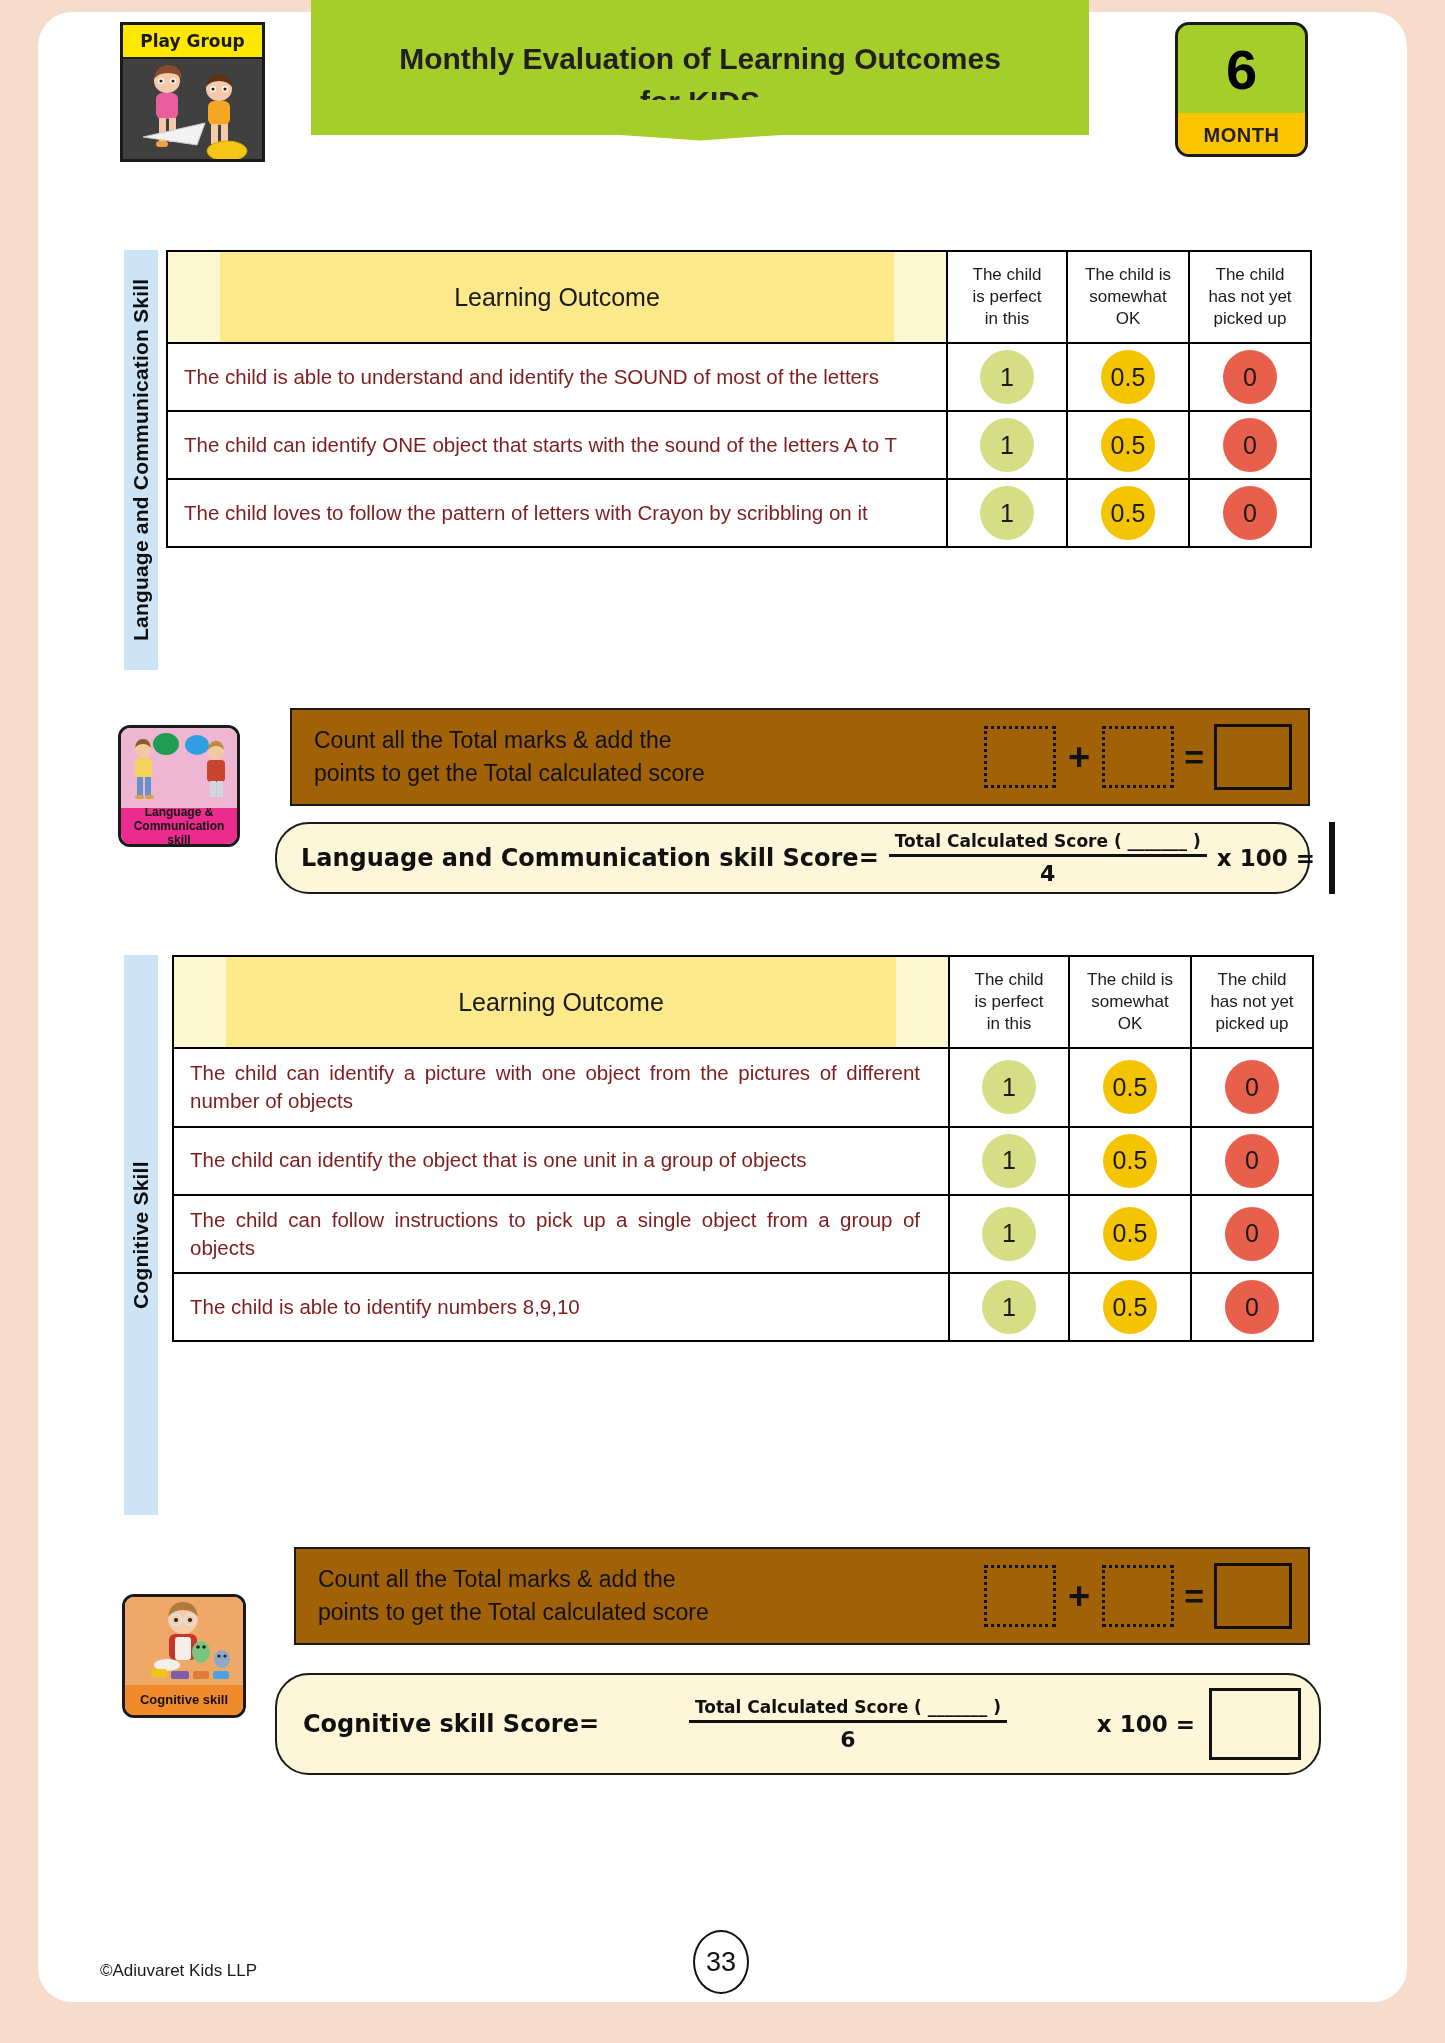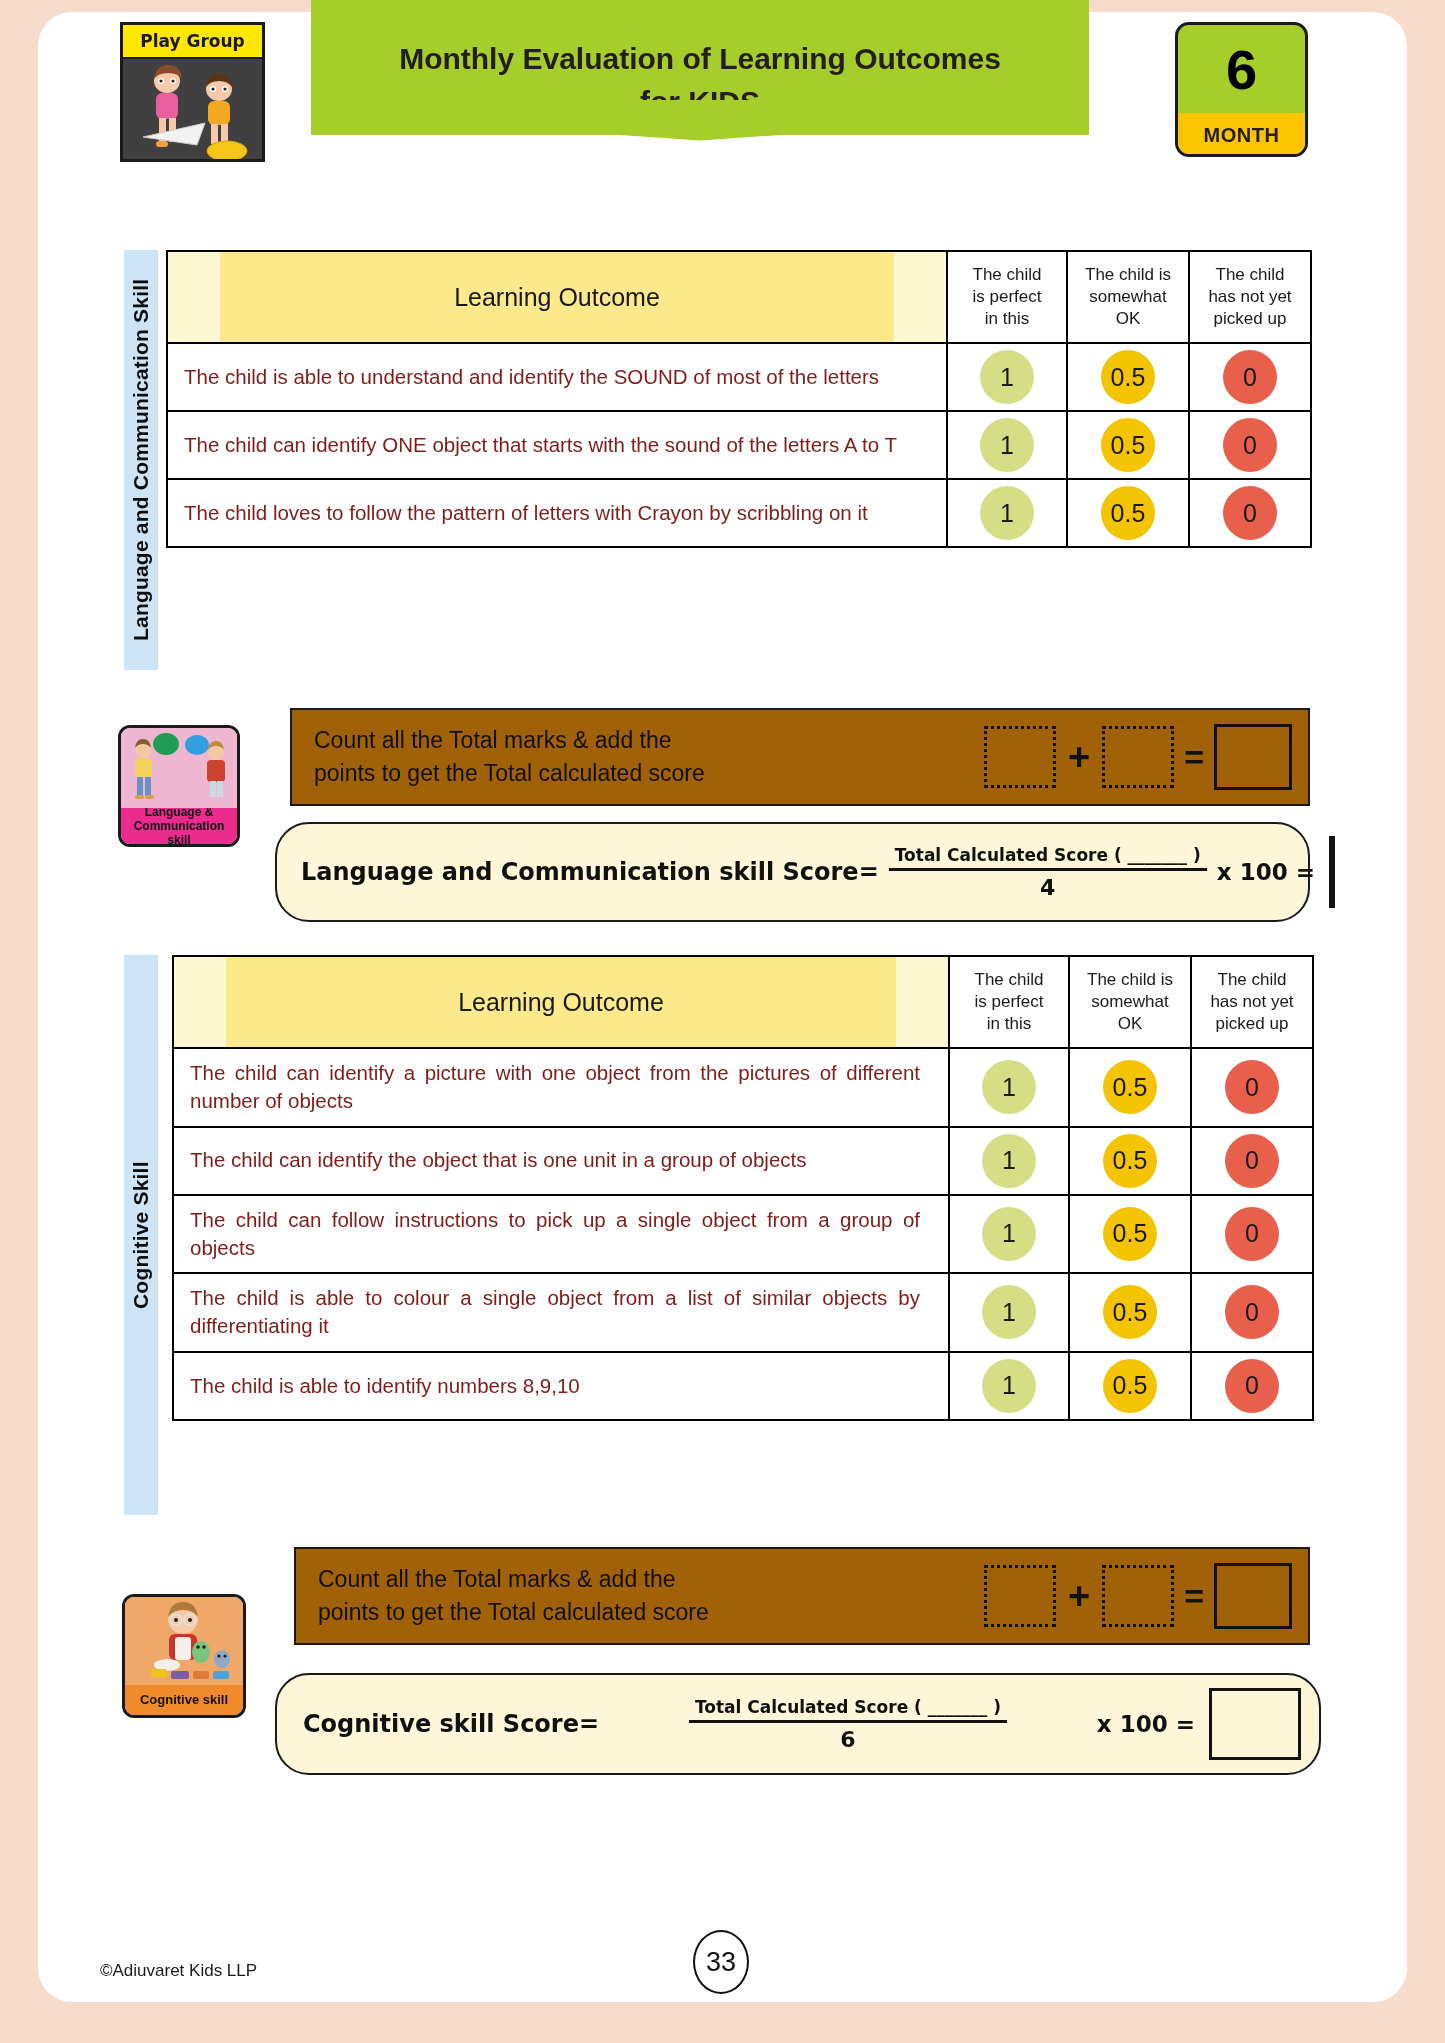--- a/index.html
+++ b/index.html
@@ -368,21 +368,21 @@
     </div>
     <div class="ts-math">
       <div class="box-dotted"></div>
       <div class="op">+</div>
       <div class="box-dotted"></div>
       <div class="op eq">=</div>
       <div class="box-solid"></div>
     </div>
   </div>
 
-  <div class="formula-pill" style="left:275px; top:822px; width:1035px; height:100px; padding:0 18px 0 24px;">
+  <div class="formula-pill" style="left:275px; top:822px; width:1035px; height:72px; padding:0 18px 0 24px;">
     <div class="fm-label">Language and Communication skill Score=</div>
     <div class="fraction">
       <div class="fr-num">Total Calculated Score ( _______ )</div>
       <div class="fr-bar"></div>
       <div class="fr-den">4</div>
     </div>
     <div class="fm-x100">x 100 =</div>
     <div class="fm-answer"></div>
   </div>
 </div>
@@ -417,26 +417,20 @@
         <td class="score-cell"><span class="dot zero">0</span></td>
       </tr>
       <tr>
         <td class="lo-cell">The child can identify the object that is one unit in a group of objects</td>
         <td class="score-cell"><span class="dot one">1</span></td>
         <td class="score-cell"><span class="dot half">0.5</span></td>
         <td class="score-cell"><span class="dot zero">0</span></td>
       </tr>
       <tr>
         <td class="lo-cell">The child can follow instructions to pick up a single object from a group of objects</td>
-        <td class="score-cell"><span class="dot one">1</span></td>
-        <td class="score-cell"><span class="dot half">0.5</span></td>
-        <td class="score-cell"><span class="dot zero">0</span></td>
-      </tr>
-      <tr>
-        <td class="lo-cell">The child is able to colour a single object from a list of similar objects by differentiating it</td>
         <td class="score-cell"><span class="dot one">1</span></td>
         <td class="score-cell"><span class="dot half">0.5</span></td>
         <td class="score-cell"><span class="dot zero">0</span></td>
       </tr>
       <tr>
         <td class="lo-cell">The child is able to identify numbers  8,9,10</td>
         <td class="score-cell"><span class="dot one">1</span></td>
         <td class="score-cell"><span class="dot half">0.5</span></td>
         <td class="score-cell"><span class="dot zero">0</span></td>
       </tr>

